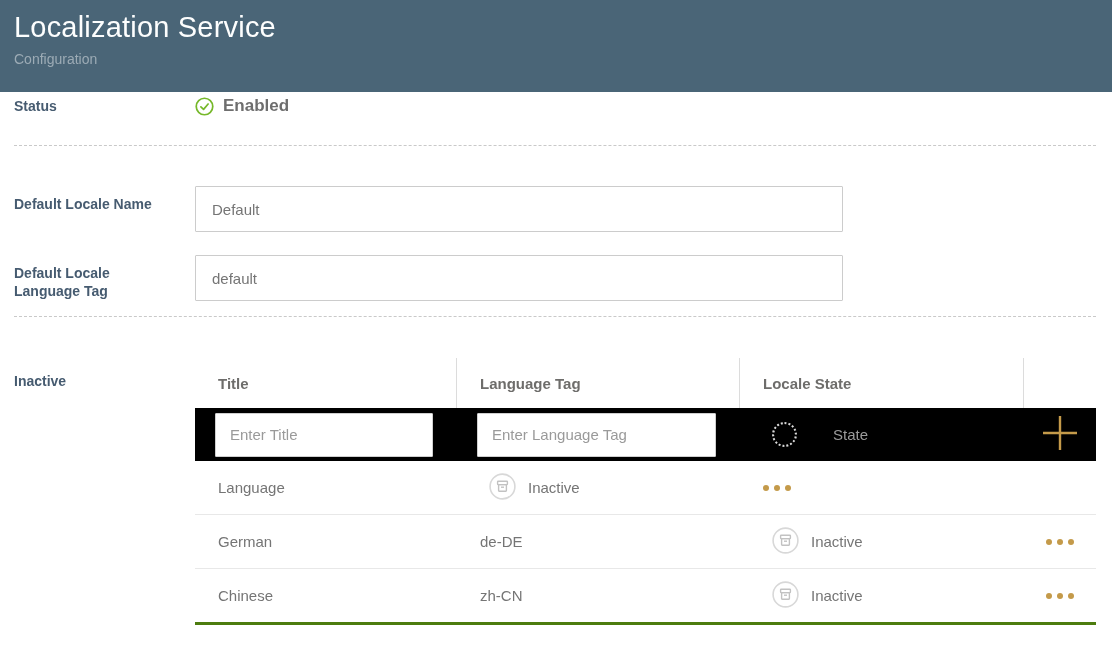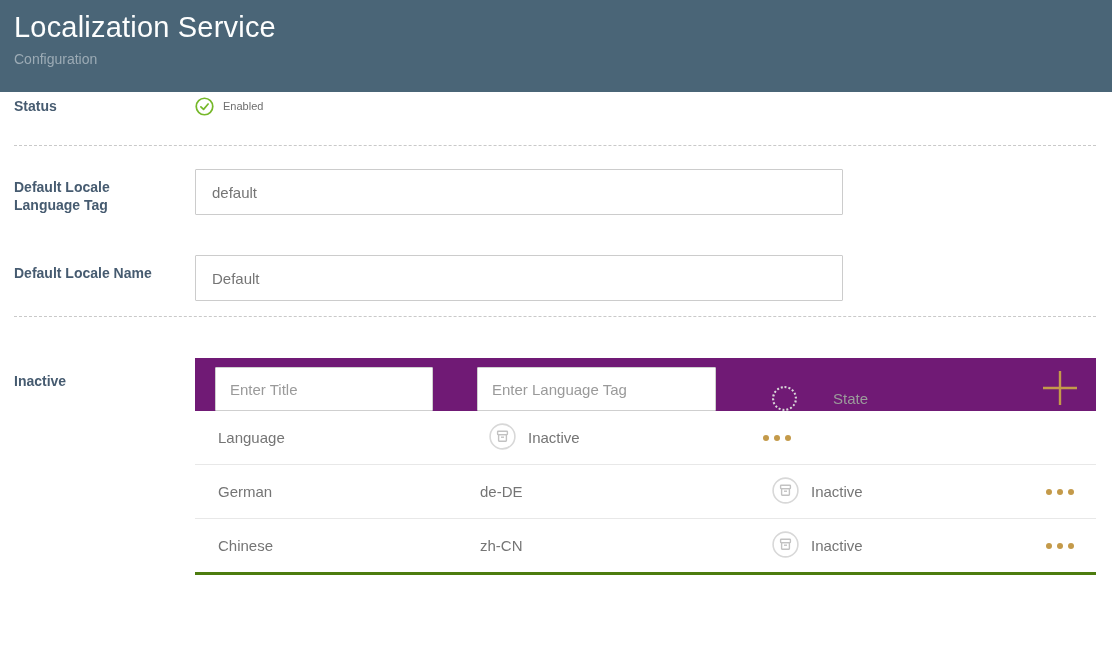--- a/index.html
+++ b/index.html
@@ -41,21 +41,21 @@
     color: #465b70;
     font-size: 14px;
     font-weight: 700;
     line-height: 18px;
     box-sizing: border-box;
     padding-right: 30px;
   }
   .fcontrol { flex: 1 1 auto; }
 
   .status-row { height: 28px; align-items: center; justify-content: flex-end; }
-  .status-value { display: flex; align-items: center; gap: 9px; color: #6e6e6e; font-size: 11px; }
+  .status-value { display: flex; align-items: center; gap: 9px; color: #6e6e6e; font-size: 17px; font-weight: bold; }
   .check-icon { display: inline-flex; width: 19px; height: 19px; }
 
   .dashed-divider {
     border: none;
     border-top: 1px dashed #c9c9c9;
     height: 0;
     margin: 0;
   }
   .div1 { margin-top: 25px; }
   .div2 { margin-top: 15px; }
@@ -89,21 +89,21 @@
 
   .thead { height: 50px; }
   .thead .th {
     display: flex; align-items: center;
     padding-left: 23px;
     color: #6e6d6b;
     font-weight: 700;
   }
   .thead .c1, .thead .c2, .thead .c3 { border-right: 1px solid #dcdcdc; }
 
-  .add-row { height: 53px; background: #701a75; align-items: flex-end; }
+  .add-row { height: 53px; background: #000000; align-items: center; }
   .cell-input {
     width: calc(100% - 44px);
     height: 44px;
     margin-left: 20px;
     box-sizing: border-box;
     border: 1px solid #cfcfcf;
     border-radius: 1px;
     padding: 0 14px;
     font-family: "Liberation Sans", sans-serif;
     font-size: 15px;
@@ -162,41 +162,47 @@
             <circle cx="10" cy="10" r="8.7" fill="none" stroke="#76b82a" stroke-width="1.8"></circle>
             <path d="M6.2 10.3 L9 13 L13.8 7.4" fill="none" stroke="#76b82a" stroke-width="1.8" stroke-linecap="round" stroke-linejoin="round"></path>
           </svg>
         </span>
         <span>Enabled</span>
       </div>
     </div>
 
     <div class="dashed-divider div1"></div>
 
+    <div class="frow form-row form-row1">
+      <div class="flabel">Default Locale Name</div>
+      <div class="fcontrol">
+        <input class="text-input" type="text" value="Default" style="">
+      </div>
+    </div>
+
     <div class="frow form-row form-row2">
       <div class="flabel">Default Locale Language Tag</div>
       <div class="fcontrol">
         <input class="text-input" type="text" value="default" style="">
       </div>
     </div>
 
-    <div class="frow form-row form-row1">
-      <div class="flabel">Default Locale Name</div>
-      <div class="fcontrol">
-        <input class="text-input" type="text" value="Default" style="">
-      </div>
-    </div>
-
     <div class="dashed-divider div2"></div>
 
     <div class="frow locales-row">
       <div class="flabel">Inactive</div>
       <div class="fcontrol">
         <div class="ltable">
 
+          <div class="trow thead">
+            <div class="c1 th">Title</div>
+            <div class="c2 th">Language Tag</div>
+            <div class="c3 th">Locale State</div>
+            <div class="c4 th"></div>
+          </div>
 
           <div class="trow add-row">
             <div class="c1">
               <input class="cell-input" type="text" placeholder="Enter Title" style="">
             </div>
             <div class="c2">
               <input class="cell-input" type="text" placeholder="Enter Language Tag" style="">
             </div>
             <div class="c3 state-cell">
               <span class="dashed-circle"></span>

